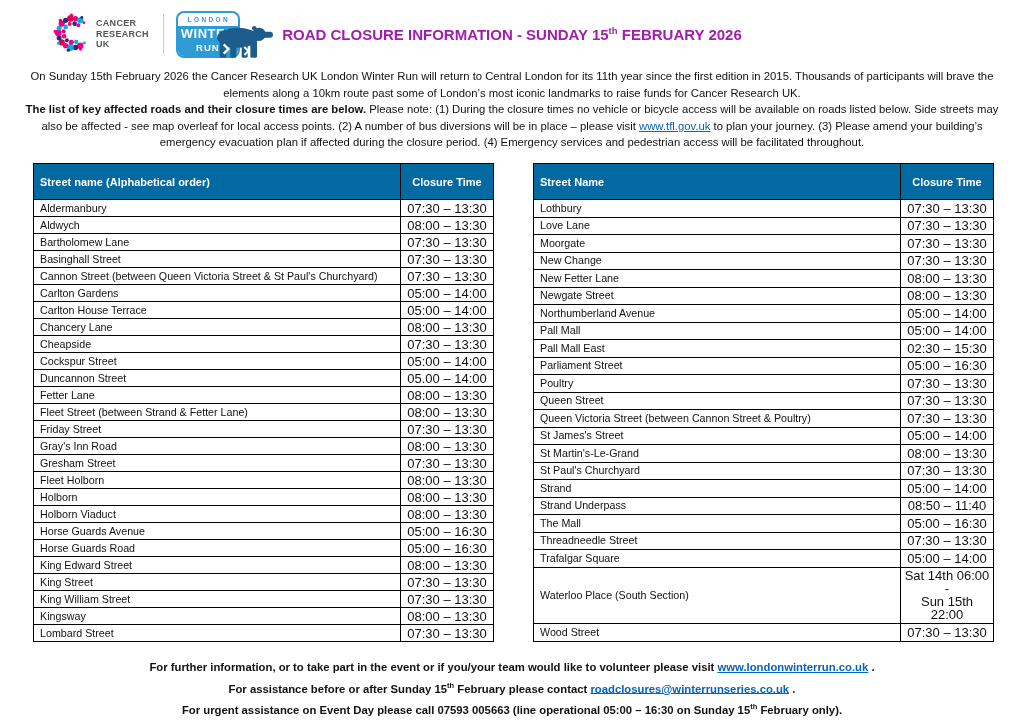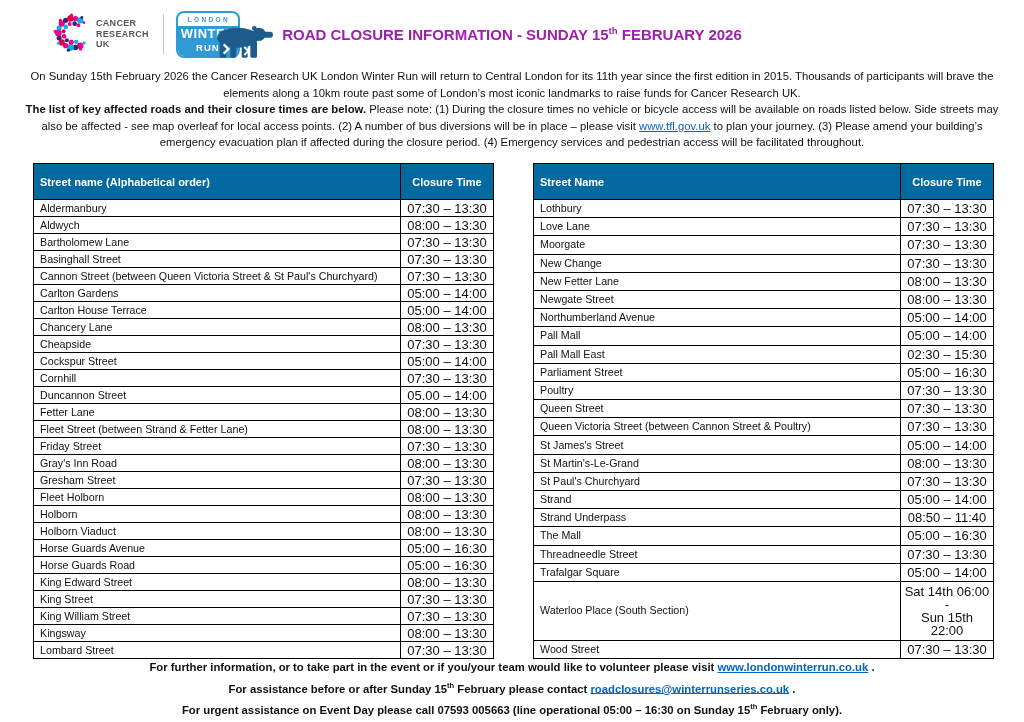--- a/index.html
+++ b/index.html
@@ -186,24 +186,20 @@
           </tr>
           <tr>
             <td>Cheapside</td>
             <td class="col-time">07:30 – 13:30</td>
           </tr>
           <tr>
             <td>Cockspur Street</td>
             <td class="col-time">05:00 – 14:00</td>
           </tr>
           <tr>
-            <td>Cornhill</td>
-            <td class="col-time">07:30 – 13:30</td>
-          </tr>
-          <tr>
             <td>Duncannon Street</td>
             <td class="col-time">05.00 – 14:00</td>
           </tr>
           <tr>
             <td>Fetter Lane</td>
             <td class="col-time">08:00 – 13:30</td>
           </tr>
           <tr>
             <td>Fleet Street (between Strand &amp; Fetter Lane)</td>
             <td class="col-time">08:00 – 13:30</td>

